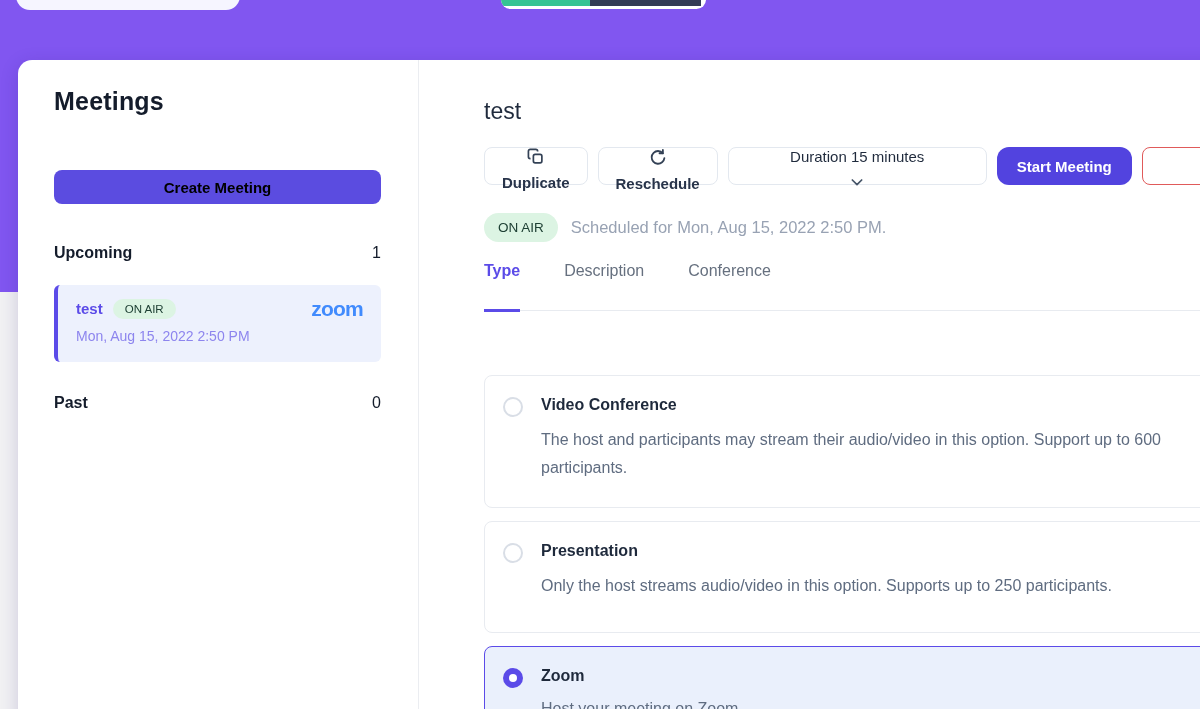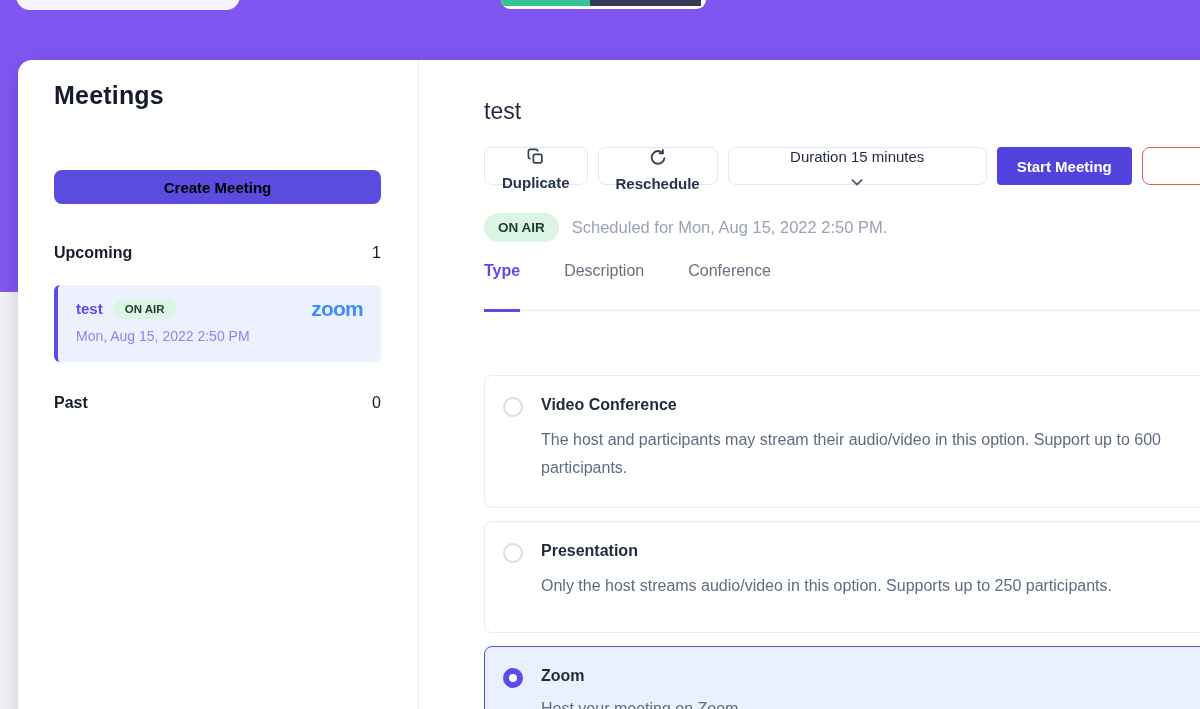--- a/index.html
+++ b/index.html
@@ -26,62 +26,62 @@
 
   
   .card {
     position:absolute; left:18px; top:60px; width:1262px; height:700px;
     background:#ffffff; border-radius:14px 0 0 0;
     box-shadow:0 4px 18px rgba(40,20,120,.18);
   }
 
   
   .sidebar { position:absolute; left:0; top:0; width:401px; height:100%; border-right:1px solid #ebedf1; }
-  .sb-title { position:absolute; left:36px; top:21px; font-size:25px; font-weight:700; color:#141c2b; letter-spacing:.2px; }
+  .sb-title { position:absolute; left:36px; top:27px; font-size:25px; font-weight:700; color:#141c2b; letter-spacing:.2px; }
   .create-btn {
     position:absolute; left:36px; top:110px; width:327px; height:34px;
     background:#5b4ce0; color:#000000; border:none; border-radius:8px;
     font-family:inherit; font-size:15px; font-weight:700; cursor:pointer;
     display:flex; align-items:center; justify-content:center;
   }
   .sb-row { position:absolute; left:36px; width:327px; display:flex; justify-content:space-between; align-items:center; }
   .sb-row .sb-label { font-size:16px; font-weight:700; color:#141c2b; }
   .sb-row .sb-count { font-size:16px; font-weight:400; color:#141c2b; }
   .row-upcoming { top:168px;margin-top:16px; }
   .row-past { top:334px; }
   .meeting-item {
     position:absolute; left:36px; top:225px; width:327px; height:77px;
     background:#edf1fd; border-radius:6px; border-left:4px solid #5b4be8;
     padding:13px 18px 0 18px; cursor:pointer;
   }
   .mi-row1 { display:flex; align-items:center; gap:10px; }
   .mi-name { color:#5b4be8; font-weight:700; font-size:15px; }
   .pill {
     background:#dcf4e3; color:#1e4034; border-radius:999px;
-    font-weight:700; white-space:nowrap;
+    font-weight:400; white-space:nowrap;
   }
   .mi-pill { font-size:11.5px; padding:4px 12px; }
   .zoom-logo { margin-left:auto; color:#418bfd; font-size:21px; font-weight:700; letter-spacing:-.8px; line-height:1; }
   .mi-date { margin-top:9px; color:#8d85ee; font-size:14px; }
 
   
   .main { position:absolute; left:401px; top:0; width:861px; height:100%; }
   .main-title { position:absolute; left:65px; top:38px; font-size:23px; font-weight:500; color:#1f2a3c; }
   .toolbar { position:absolute; left:65px; top:87px; display:flex; gap:10px; }
   .btn {
     height:38px; display:flex; align-items:center; gap:9px;
     background:#fff; border:1px solid #e3e8ef; border-radius:8px;
     padding:0 17px; font-family:inherit; font-size:15px; font-weight:600; color:#28344a;
     cursor:pointer;
     flex-direction:column;
   }
   .select-btn { width:259px; justify-content:space-between; font-weight:500; color:#1f2a3c; }
   .primary-btn {
     height:38px; padding:0 20px; background:#5243df; color:#fff;
-    border:none; border-radius:4px; font-family:inherit; font-size:15px; font-weight:700; cursor:pointer;
+    border:none; border-radius:12px; font-family:inherit; font-size:15px; font-weight:700; cursor:pointer;
   }
   .danger-btn { width:120px; background:#fff; border:1.5px solid #e05a5a; border-radius:8px; height:38px; cursor:pointer; }
   .status-row { position:absolute; left:65px; top:153px; display:flex; align-items:center; gap:13px; }
   .status-pill { font-size:13.5px; padding:7px 14px; }
   .scheduled-text { color:#98a2b3; font-size:16.5px; }
 
   .tabs { position:absolute; left:65px; top:202px; width:780px; display:flex; gap:44px; border-bottom:1px solid #e8ebf0; }
   .tab { padding-bottom:29px; font-size:16px; font-weight:500; color:#66707f; cursor:pointer; }
   .tab.active { color:#5b4be8; font-weight:600; border-bottom:3px solid #5b4be8; margin-bottom:-2px; }
 

